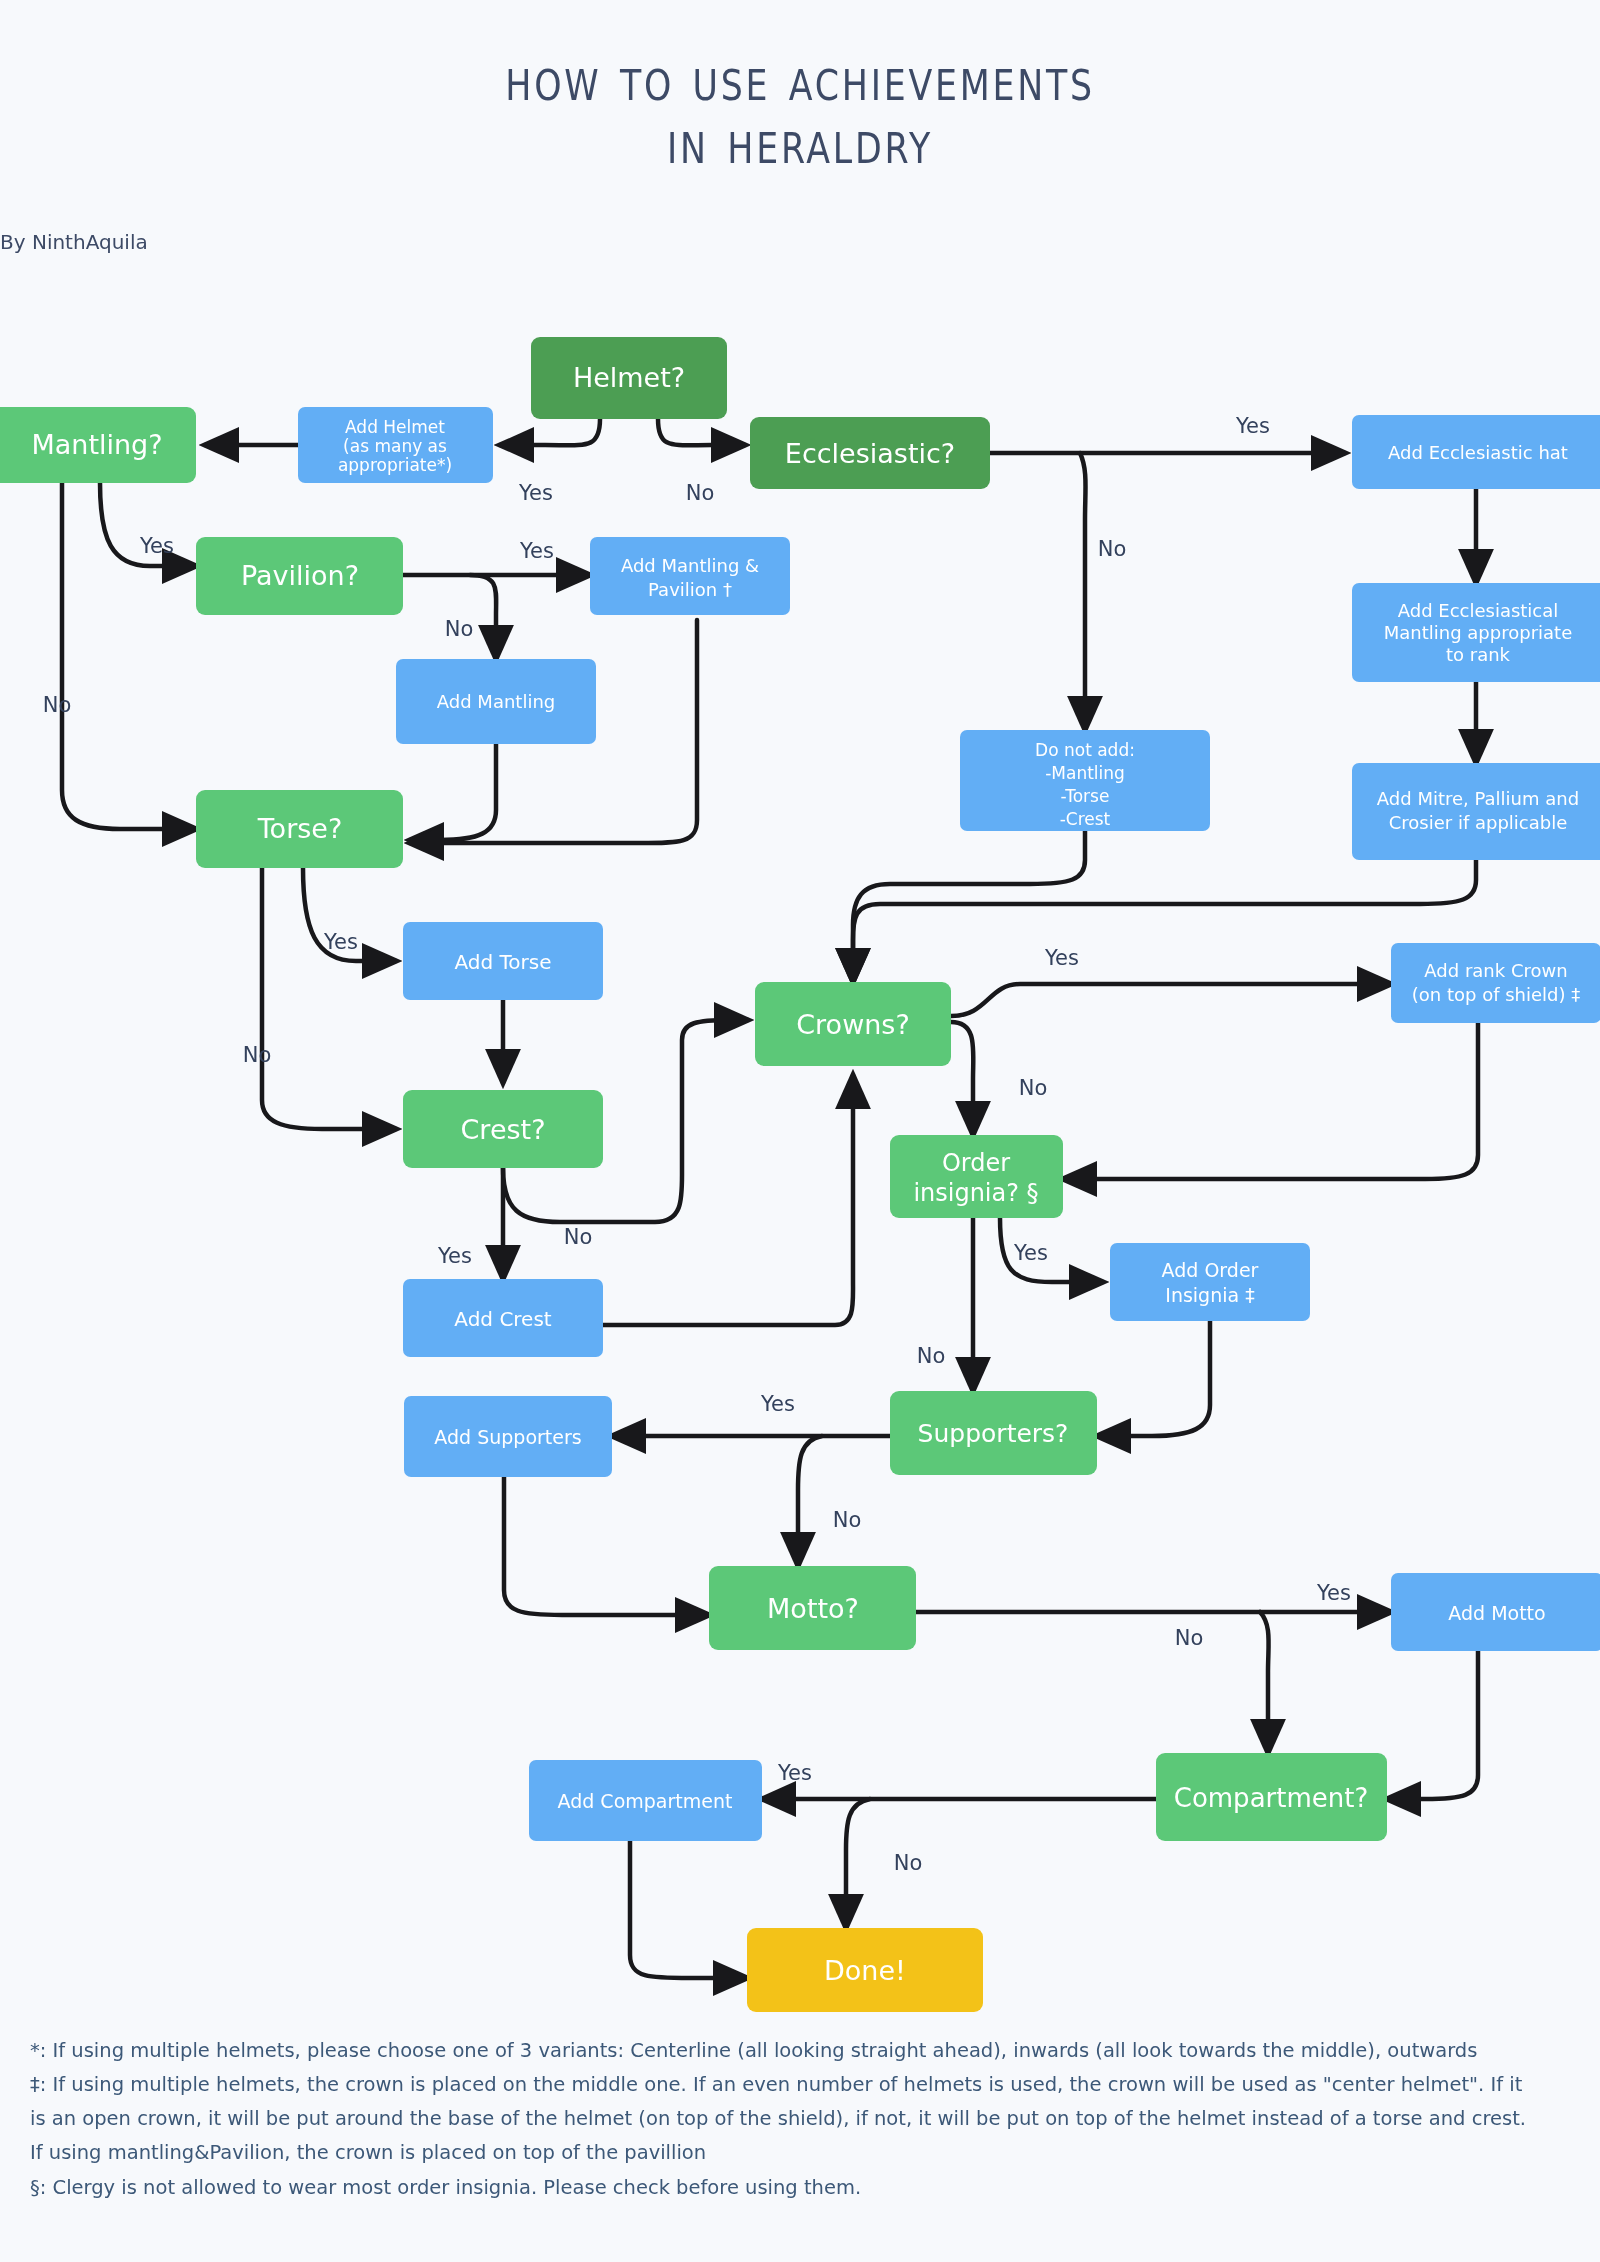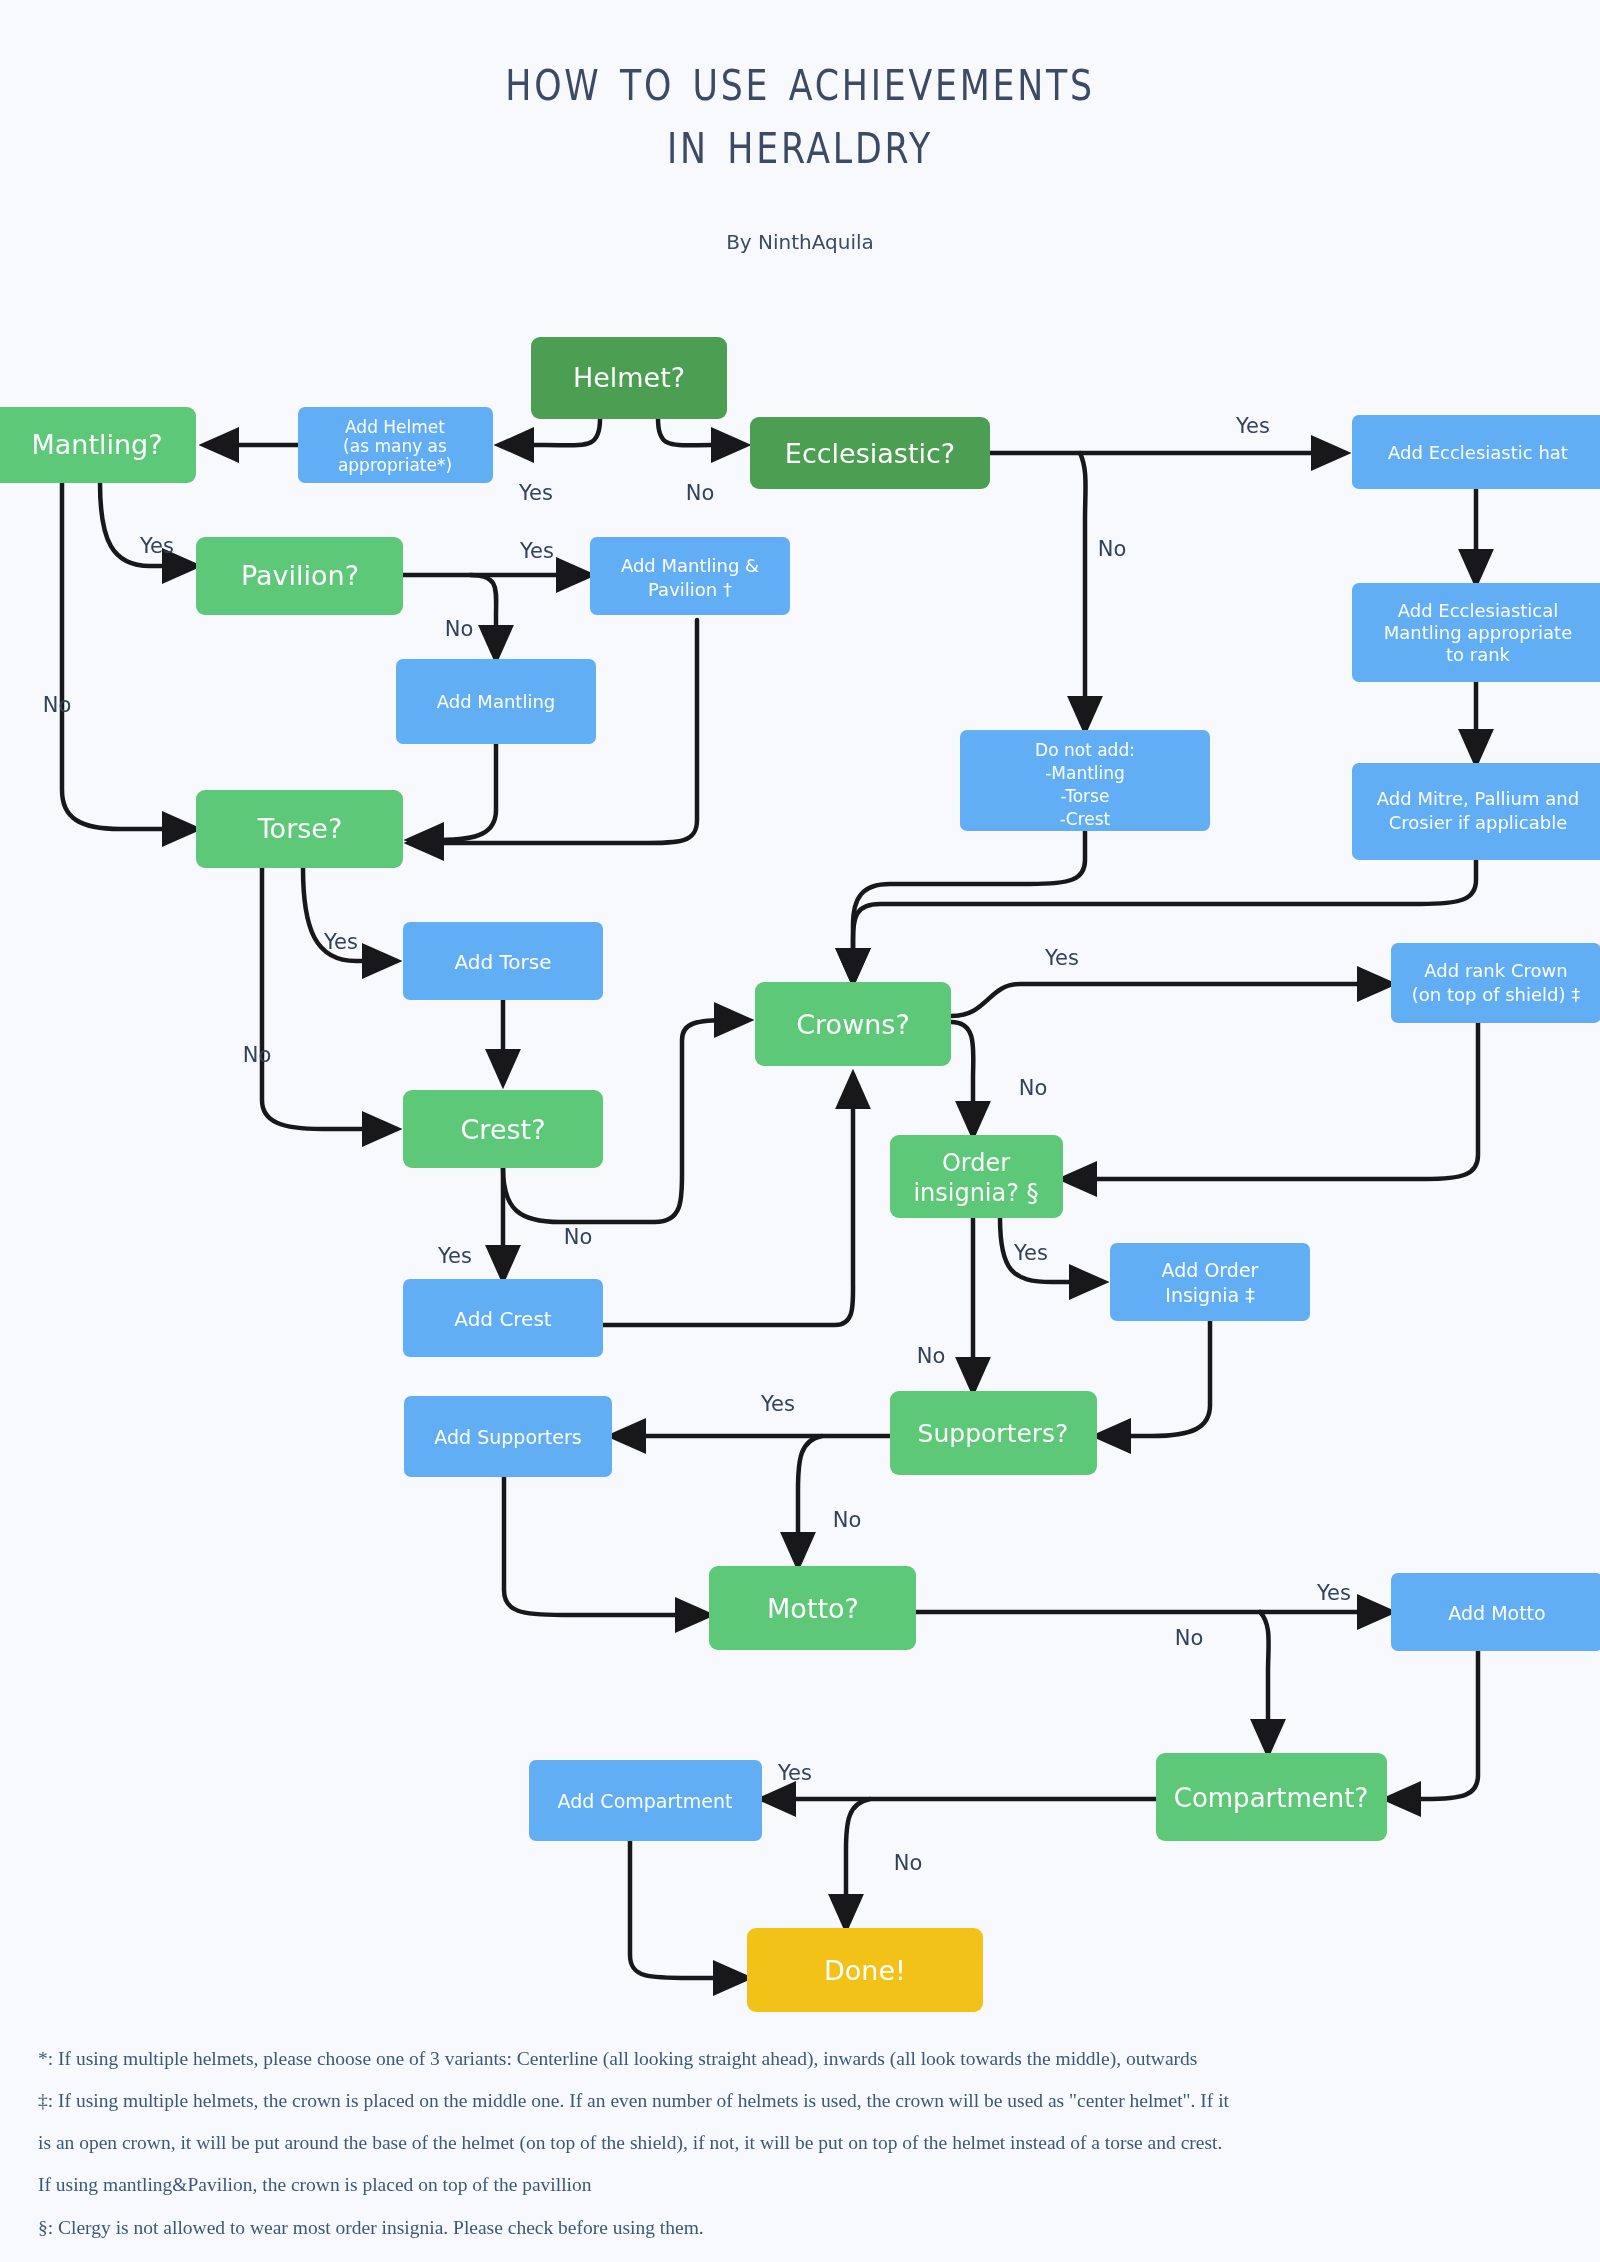--- a/index.html
+++ b/index.html
@@ -22,21 +22,21 @@
     font-weight:400;
     text-transform:lowercase;
     font-variant:small-caps;
     font-stretch:condensed;
     transform:scaleX(0.92);
     transform-origin:50% 0;
   }
   .title .l2{display:block;}
   .subtitle{
     position:absolute;left:0;top:230px;width:1600px;
-    text-align:center;font-size:20px;color:#3d4a66;
+    font-size:20px;color:#3d4a66;
   }
 
   svg#flow{position:absolute;left:0;top:0;width:1600px;height:2262px;}
 
   .node rect{ }
   .node text{
     fill:#ffffff;
     font-family:"DejaVu Sans", sans-serif;
     text-anchor:middle;
     dominant-baseline:middle;
@@ -50,21 +50,21 @@
   }
   path.edge{ fill:none; stroke:#18181b; stroke-width:4.5; stroke-linecap:round; stroke-linejoin:round;}
 
   .notes{
     position:absolute;left:22px;top:2030px;width:1560px;
     color:#3c5878;
     font-size:19.5px;
     line-height:1.34;
     font-family:"DejaVu Sans", sans-serif;
   }
-  .notes p{margin:16px;font-family:Liberation Serif, serif;}
+  .notes p{margin:8px;}
 </style>
 </head>
 <body>
 
 <div id="root">
 
   <div class="title">
     <span>How to use achievements</span>
     <span class="l2">in Heraldry</span>
   </div>

